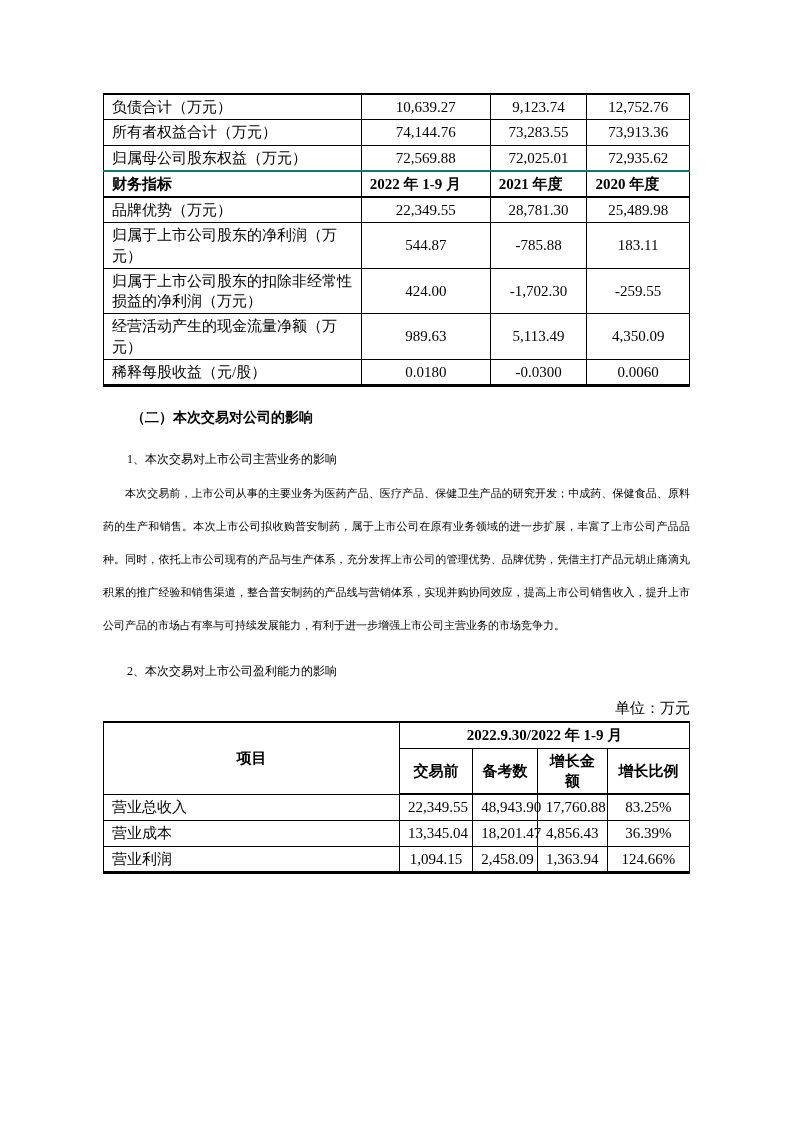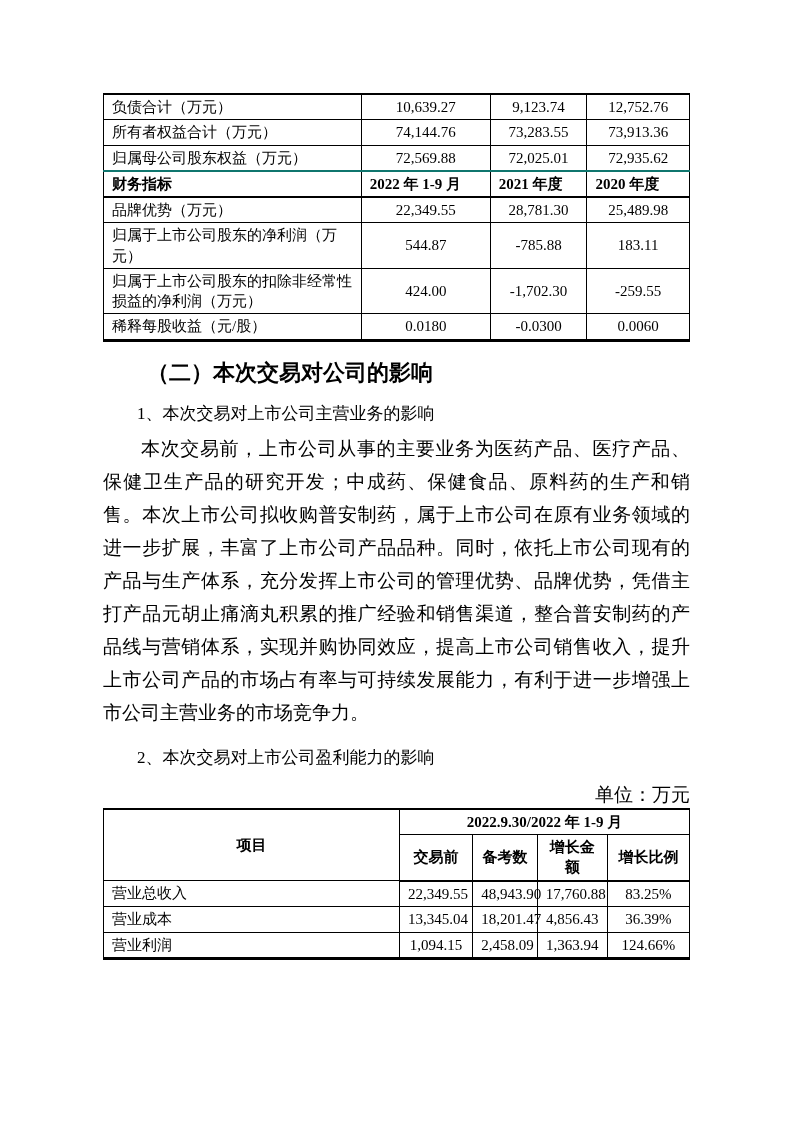--- a/index.html
+++ b/index.html
@@ -35,42 +35,42 @@
   .lbl { text-align: left; }
   .num { text-align: center; }
   tr.hdr td {
     border-top: 2px solid #0f766e;
     border-bottom: 2px solid #000;
     font-weight: bold;
     text-align: left;
   }
   .heading {
     margin-top: 19px;
-    font-size: 22px;
+    font-size: 14px;
     font-weight: bold;
     text-indent: 2em;
     line-height: 24px;
   }
   .subheading {
     margin-top: 14px;
-    font-size: 17px;
+    font-size: 12px;
     text-indent: 2em;
     line-height: 30px;
   }
   .para {
     margin-top: 3px;
-    font-size: 19px;
+    font-size: 11px;
     line-height: 33px;
     text-align: justify;
     text-indent: 2em;
   }
   .unit-note {
     margin-top: 12px;
     margin-bottom: 3px;
-    font-size: 19px;
+    font-size: 15px;
     text-align: right;
     line-height: 20px;
   }
   .bottom-table { border-top: 2px solid #000; border-bottom: 3px solid #000; }
   .bottom-table td { height: 26px; }
   .bottom-table tr.hdr1 td { font-weight: bold; text-align: center; border-top: 2px solid #000; }
   .bottom-table tr.hdr2 td { font-weight: bold; text-align: center; border-bottom: 2px solid #000; }
 </style>
 </head>
 <body>
@@ -120,20 +120,26 @@
           <td class="lbl">归属于上市公司股东的净利润（万元）</td>
           <td class="num">544.87</td>
           <td class="num">-785.88</td>
           <td class="num">183.11</td>
         </tr>
         <tr>
           <td class="lbl">归属于上市公司股东的扣除非经常性损益的净利润（万元）</td>
           <td class="num">424.00</td>
           <td class="num">-1,702.30</td>
           <td class="num">-259.55</td>
+        </tr>
+        <tr>
+          <td class="lbl">经营活动产生的现金流量净额（万元）</td>
+          <td class="num">989.63</td>
+          <td class="num">5,113.49</td>
+          <td class="num">4,350.09</td>
         </tr>
         <tr>
           <td class="lbl">稀释每股收益（元/股）</td>
           <td class="num">0.0180</td>
           <td class="num">-0.0300</td>
           <td class="num">0.0060</td>
         </tr>
       </tbody>
     </table>
 

